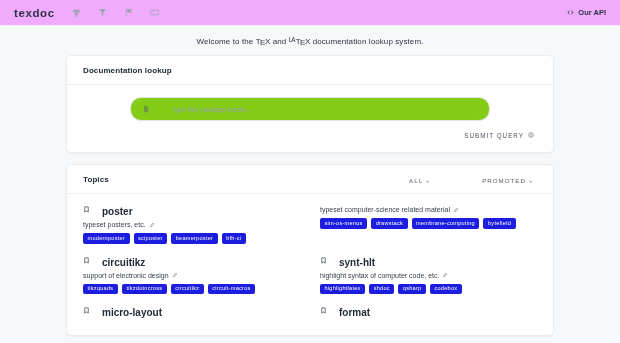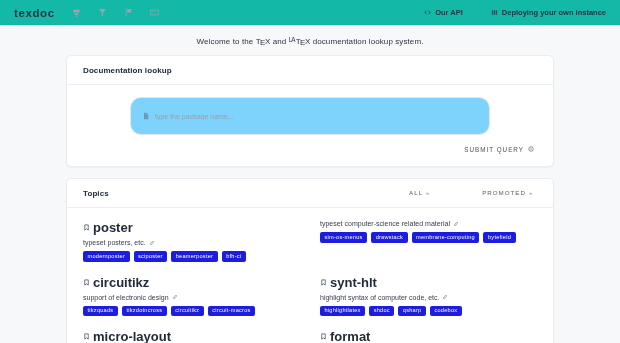--- a/index.html
+++ b/index.html
@@ -7,21 +7,21 @@
     width: 620px; height: 343px;
     overflow: hidden;
     background: #f7f8fa;
     font-family: "Liberation Sans", sans-serif;
     color: #1f2933;
   }
 
   
   .navbar {
     height: 26px;
-    background: #14b8a6;
+    background: #f0abfc;
     display: flex;
     align-items: center;
     padding: 0 14px;
     border-bottom: 1px solid #eceef1;
   }
   .brand {
     font-size: 11.5px;
     font-weight: bold;
     letter-spacing: 0.6px;
     color: #2b3445;
@@ -73,21 +73,21 @@
     background: #ffffff;
     border: 1px solid #e9ecf0;
     border-radius: 5px;
     box-shadow: 0 1px 2px rgba(20,30,50,0.045);
     margin-bottom: 11px;
   }
   .card-head {
     padding: 10px 16px 9px;
     border-bottom: 1px solid #edeff2;
     display: flex;
-    align-items: flex-start;
+    align-items: flex-end;
   }
   .card-title {
     font-size: 8px;
     font-weight: bold;
     color: #222b3a;
     letter-spacing: 0.1px;
   }
   .head-links {
     margin-left: auto;
     display: flex;
@@ -104,26 +104,26 @@
   }
   .chev { font-size: 5.5px; color: #7a828f; }
 
   .card-body { padding: 12px 16px 13px; }
 
   
   .search-row { padding: 0 47px; }
   .search-box {
     display: flex;
     align-items: center;
-    gap: 5px;
-    height: 38px;
+    gap: 23px;
+    height: 24px;
     border: 1px solid #e3e6ec;
     border-radius: 11px;
     padding: 0 11px;
-    background: #7dd3fc;
+    background: #84cc16;
   }
   .search-box input {
     border: 0;
     outline: none;
     flex: 1;
     font-size: 7px;
     color: #3a4252;
     font-family: "Liberation Sans", sans-serif;
     background: transparent;
   }
@@ -149,23 +149,22 @@
   }
 
   
   .topics-grid {
     display: grid;
     grid-template-columns: 1fr 1fr;
     gap: 13px 20px;
   }
   .topic-name {
     display: flex;
-    align-items: center;
-    gap: 3px;
-    font-size: 13px;
+    gap: 12px;
+    font-size: 10px;
     font-weight: bold;
     color: #222b3a;
     margin-bottom: 4px;
   }
   .bm-ico { color: #2b3445; display: flex; }
   .topic-desc {
     font-size: 7px;
     color: #39414f;
     margin-bottom: 5px;
     display: flex;
@@ -215,28 +214,20 @@
   </div>
 
   <div class="nav-right">
     <a class="nav-link">
       <span class="li">
         <svg width="7" height="7" viewBox="0 0 16 16" fill="currentColor">
             <path d="M5.5 3.5L1 8l4.5 4.5.9-1L3.3 8l3.1-3.5-.9-1zm5 0l-.9 1L12.7 8l-3.1 3.5.9 1L15 8l-4.5-4.5z"></path>
           </svg>
       </span>
       <span>Our API</span>
-    </a>
-    <a class="nav-link">
-      <span class="li">
-        <svg width="7" height="7" viewBox="0 0 16 16" fill="currentColor">
-            <path d="M2 3h3v10H2V3zm4.5 0h3v10h-3V3zM11 3h3v10h-3V3z"></path>
-          </svg>
-      </span>
-      <span>Deploying your own instance</span>
     </a>
   </div>
 </div>
 
 <div class="welcome">
   <span>Welcome to the </span><span class="tex">T<span class="e">E</span>X</span><span> and </span><span class="tex latex"><span class="la">L</span><span class="a2">A</span>T<span class="e">E</span>X</span><span> documentation lookup system.</span>
 </div>
 
 <div class="wrap">
 

